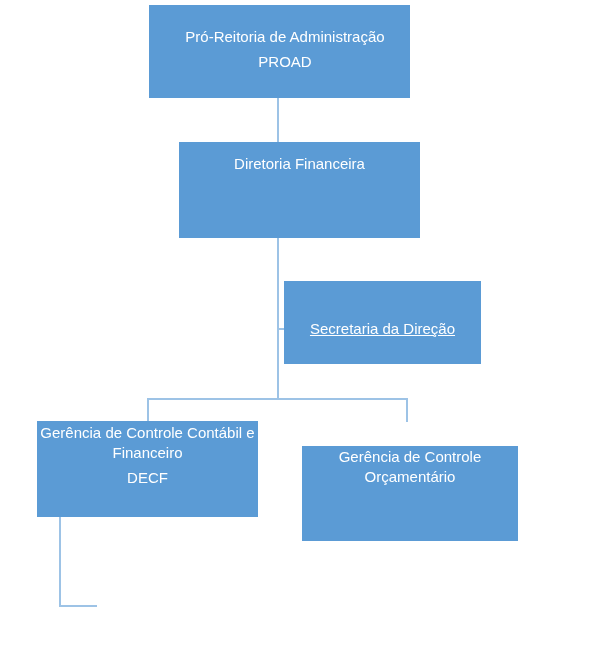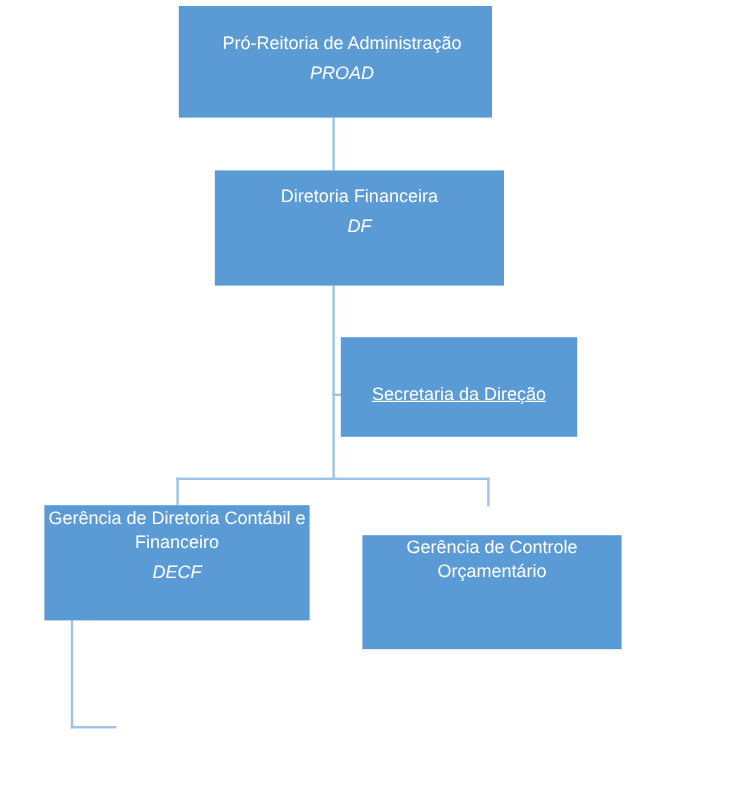--- a/index.html
+++ b/index.html
@@ -18,21 +18,21 @@
   .node {
     position: absolute;
     background: #5b9bd5;
     color: #ffffff;
     text-align: center;
     font-size: 15px;
     line-height: 20px;
     box-sizing: border-box;
   }
   .node .name { padding: 0 2px; }
-  .node .acronym { margin-top: 5px; font-style: italic; }
+  .node .acronym { margin-top: 5px; }
   
   #node-proad      { left: 149px; top: 5px;   width: 261px; height: 93px; padding-top: 22px; padding-left: 11px; }
   #node-df         { left: 158px; top: 142px; width: 241px; height: 96px; padding-top: 12px; margin-left: 21px; }
   #node-secretaria { left: 284px; top: 281px; width: 197px; height: 83px; padding-top: 38px; text-decoration: underline; }
   #node-gccf       { left: 37px;  top: 421px; width: 221px; height: 96px; padding-top: 2px; }
   #node-gco        { left: 302px; top: 422px; width: 216px; height: 95px; padding-top: 1px; margin-top: 24px; }
   #node-decf       { left: 96px;  top: 558px; width: 195px; height: 98px; padding-top: 2px; }
   
   .connector { position: absolute; background: #9dc3e6; }
   #conn-proad-df        { left: 277px; top: 98px;  width: 2px;   height: 44px; }
@@ -65,29 +65,28 @@
   <div class="connector" id="conn-decf-stub"></div>
   <div id="stray-dot"></div>
 
   <div class="node" id="node-proad">
     <div class="name">Pró-Reitoria de Administração</div>
     <div class="acronym">PROAD</div>
   </div>
 
   <div class="node" id="node-df">
     <div class="name">Diretoria Financeira</div>
-    <div class="acronym">DF</div>
   </div>
 
   <div class="node" id="node-secretaria">
     <div class="name">Secretaria da Direção</div>
   </div>
 
   <div class="node" id="node-gccf">
-    <div class="name">Gerência de Diretoria Contábil e Financeiro</div>
+    <div class="name">Gerência de Controle Contábil e Financeiro</div>
     <div class="acronym">DECF</div>
   </div>
 
   <div class="node" id="node-gco">
     <div class="name">Gerência de Controle Orçamentário</div>
   </div>
 
 
 </div>
 

